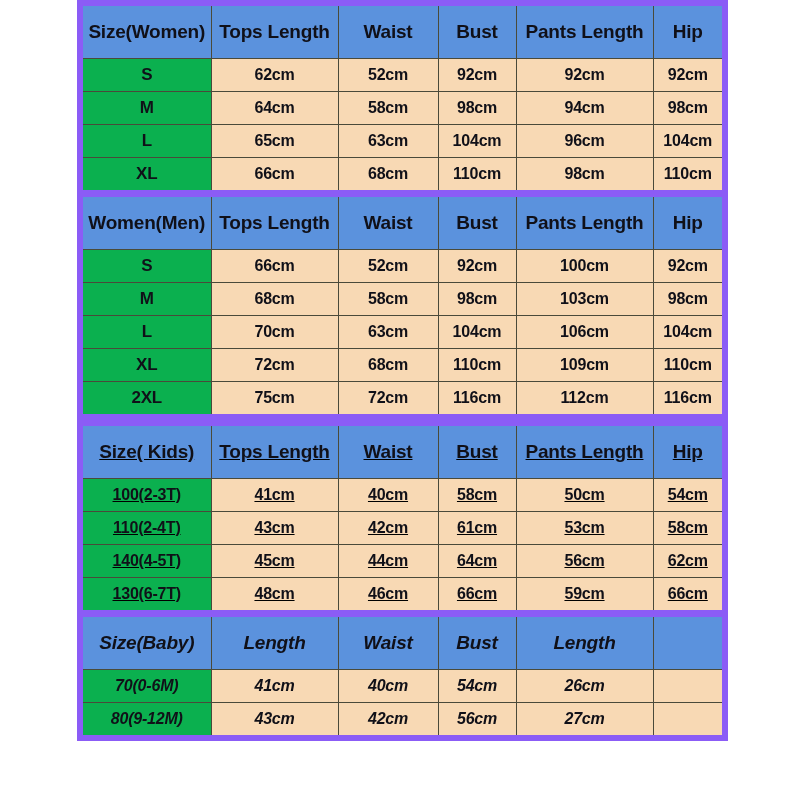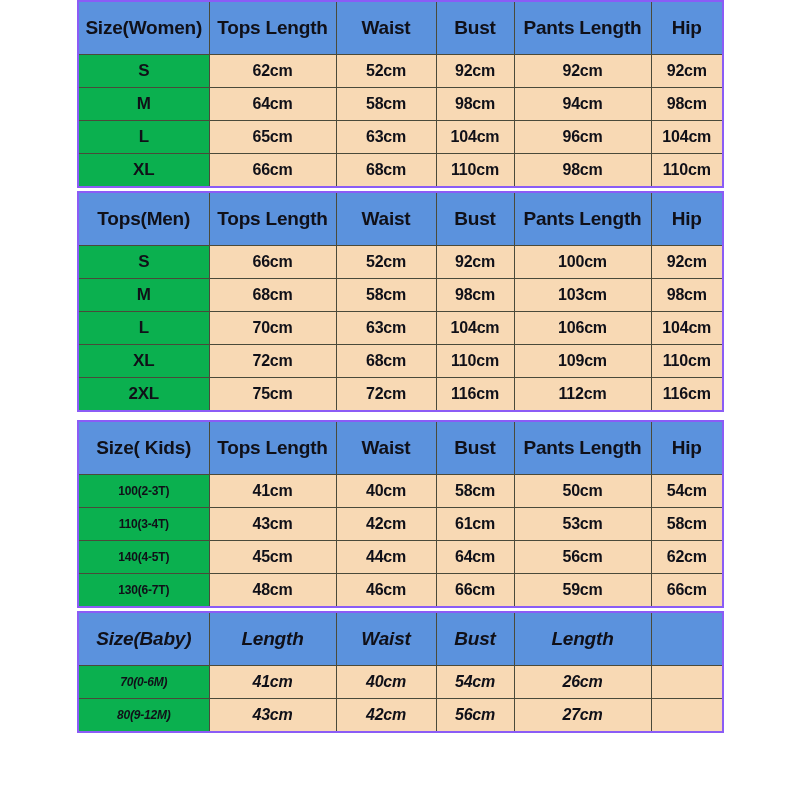--- a/index.html
+++ b/index.html
@@ -20,21 +20,21 @@
     height: 800px;
     background: #ffffff;
   }
 
   .size-table {
     position: absolute;
     left: 77px;
     width: 645px;
     border-collapse: collapse;
     table-layout: fixed;
-    border: 2px solid #8b5cf6;
+    border: 6px solid #8b5cf6;
   }
 
   .size-table td,
   .size-table th {
     border: 1px solid #4a4a3a;
     padding: 0;
     margin: 0;
     text-align: center;
     vertical-align: middle;
     color: #101018;
@@ -65,27 +65,27 @@
   .col-size   { width: 131px; }
   .col-c1     { width: 127px; }
   .col-c2     { width: 100px; }
   .col-c3     { width: 78px;  }
   .col-c4     { width: 137px; }
   .col-c5     { width: 72px;  }
 
   
   #table-women { top: 0px; }
   #table-men   { top: 191px; }
-  #table-kids  { top: 420px; }
+  #table-kids  { top: 420px; text-decoration: underline; }
   #table-baby  { top: 611px; font-style: italic; }
 
   
   #table-baby tbody td.sizecell,
   #table-kids tbody td.sizecell {
-    font-size: 12px;
+    font-size: 16px;
   }
 </style>
 </head>
 <body>
 
 <div id="chart-root">
 
   <table class="size-table" id="table-women">
     <colgroup>
       <col class="col-size">
@@ -145,21 +145,21 @@
     <colgroup>
       <col class="col-size">
         <col class="col-c1">
         <col class="col-c2">
       <col class="col-c3">
         <col class="col-c4">
         <col class="col-c5">
     </colgroup>
     <thead>
       <tr>
-        <th>Tops(Men)</th>
+        <th>Women(Men)</th>
         <th>Tops Length</th>
         <th>Waist</th>
         <th>Bust</th>
         <th>Pants Length</th>
         <th>Hip</th>
       </tr>
     </thead>
     <tbody>
       <tr>
         <td class="sizecell">S</td>
@@ -226,21 +226,21 @@
     <tbody>
       <tr>
         <td class="sizecell">100(2-3T)</td>
         <td>41cm</td>
         <td>40cm</td>
         <td>58cm</td>
         <td>50cm</td>
         <td>54cm</td>
       </tr>
       <tr>
-        <td class="sizecell">110(3-4T)</td>
+        <td class="sizecell">110(2-4T)</td>
         <td>43cm</td>
         <td>42cm</td>
         <td>61cm</td>
         <td>53cm</td>
         <td>58cm</td>
       </tr>
       <tr>
         <td class="sizecell">140(4-5T)</td>
         <td>45cm</td>
         <td>44cm</td>

